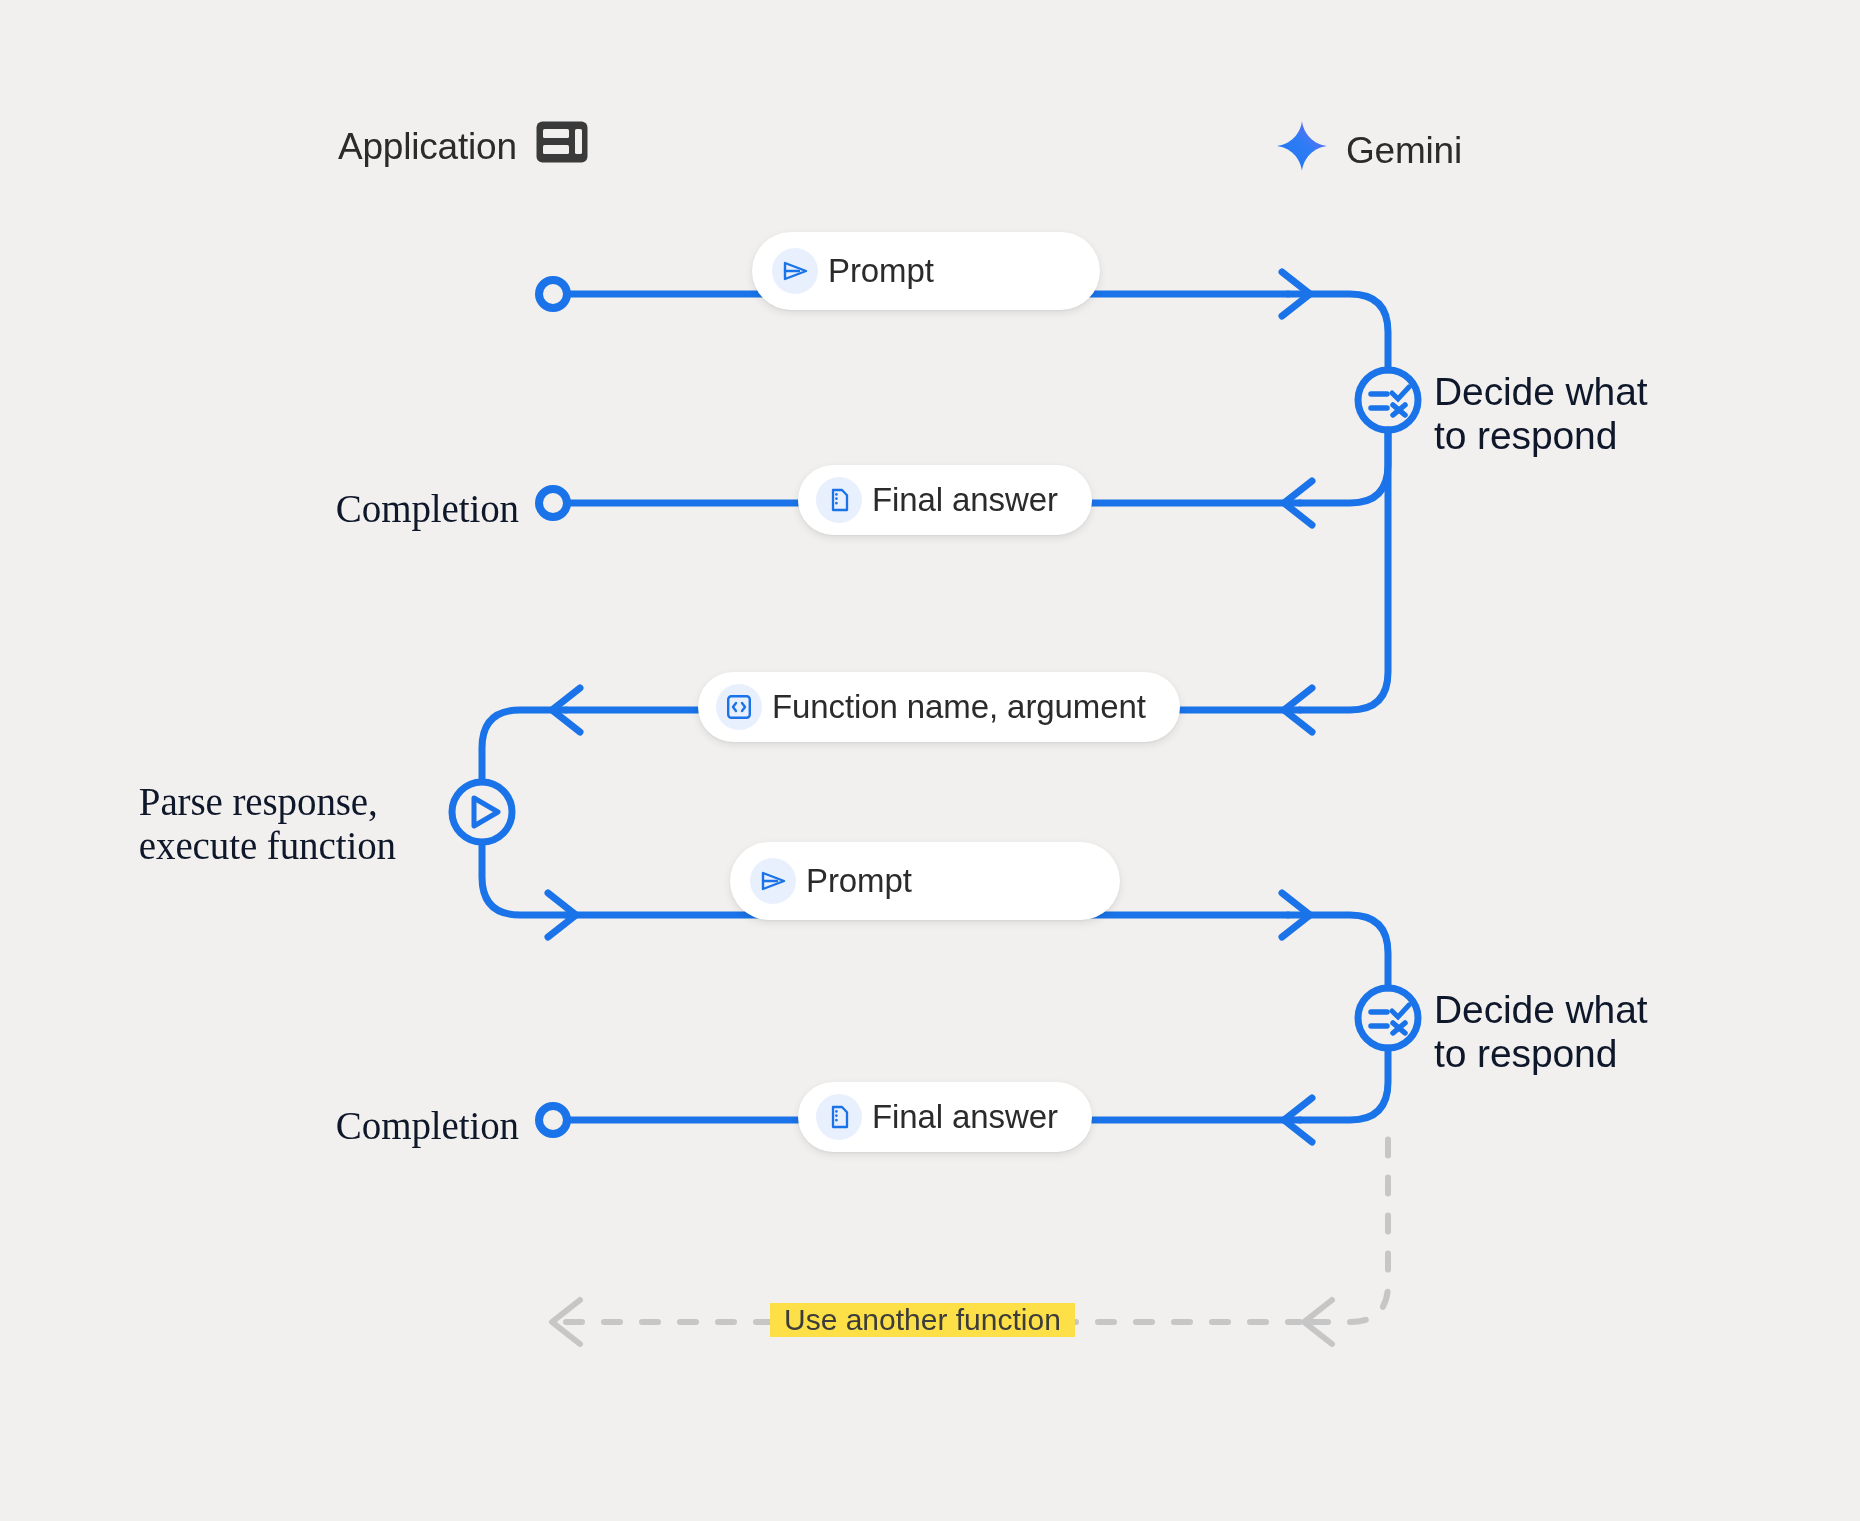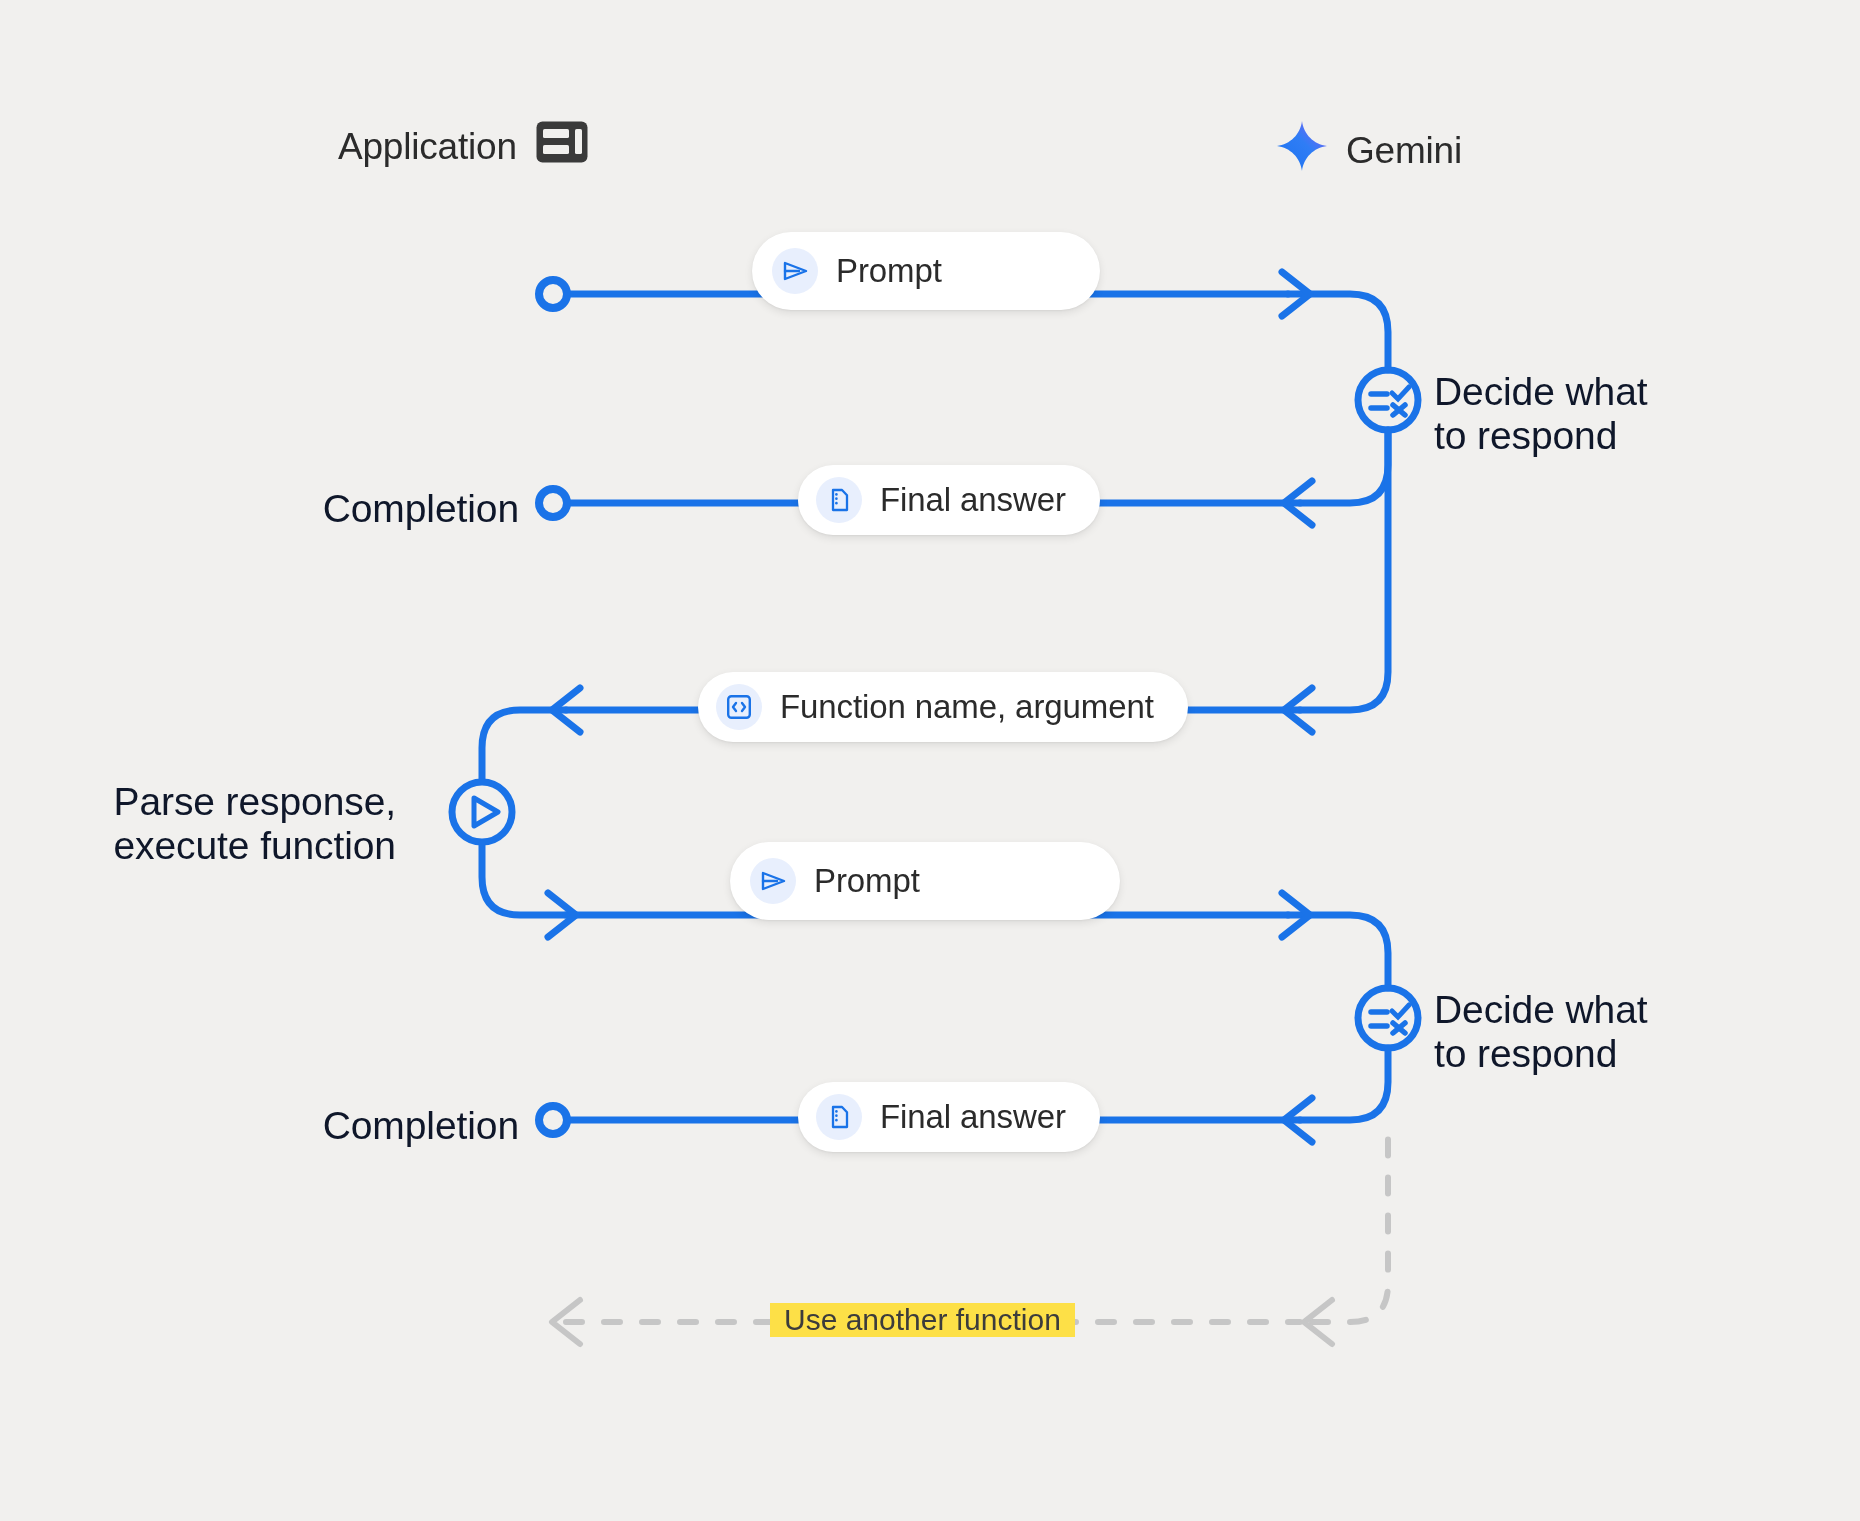--- a/index.html
+++ b/index.html
@@ -56,21 +56,21 @@
     gap: 8px;
     box-sizing: border-box;
   }
   .bubble.single {
     border-radius: 44px;
     padding: 12px 34px 12px 18px;
   }
   .brow {
     display: flex;
     align-items: center;
-    gap: 18px;
+    gap: 10px;
     white-space: nowrap;
   }
   .bicon {
     width: 46px;
     height: 46px;
     border-radius: 50%;
     background: #e8effd;
     display: flex;
     align-items: center;
     justify-content: center;
@@ -85,21 +85,21 @@
   
   .note {
     position: absolute;
     color: #0f172a;
     font-size: 39px;
     line-height: 1.12;
     white-space: pre;
     letter-spacing: -0.1px;
   }
   .note.right { text-align: left; }
-  .note.left  { text-align: center; }
+  .note.left  { text-align: left; font-family: Liberation Serif, serif; }
 
   .dashlabel {
     position: absolute;
     font-size: 30px;
     color: #3c3c3c;
     background: #fde047;
     padding: 0 14px;
     white-space: nowrap;
   }
 </style>

